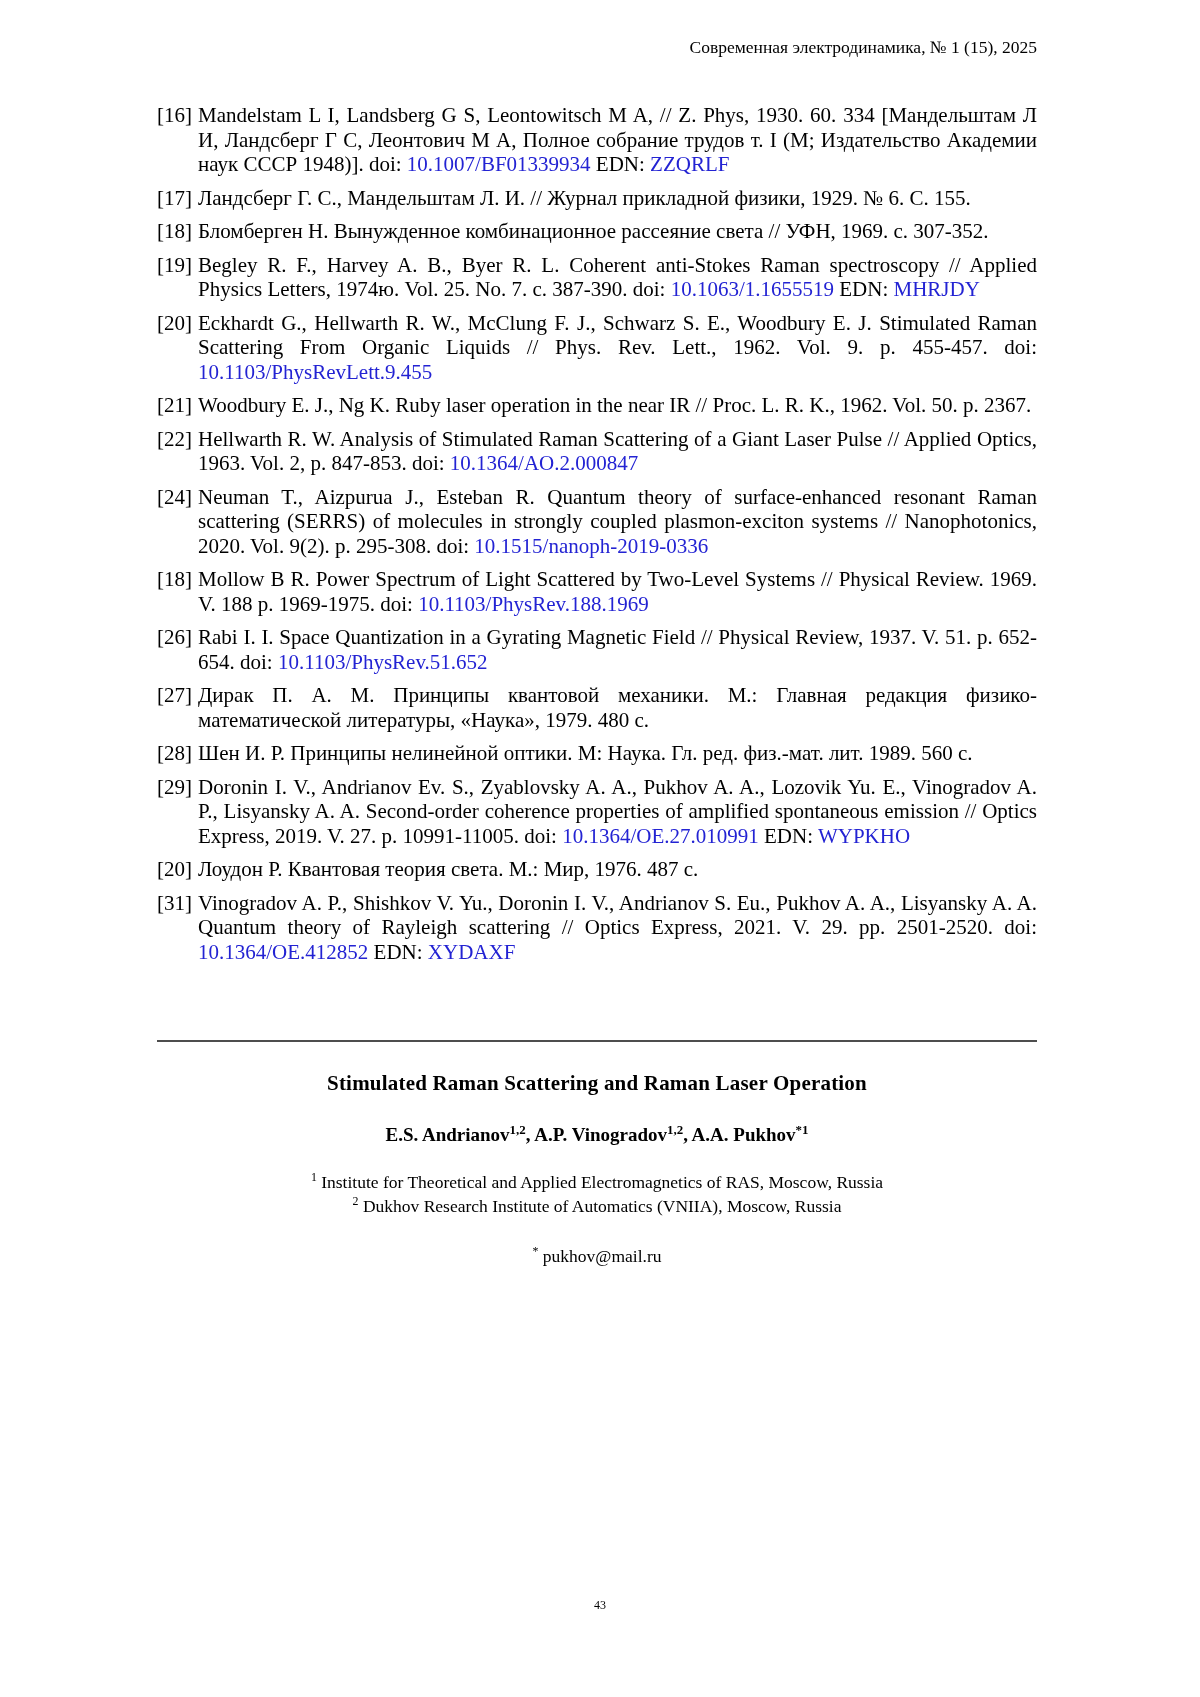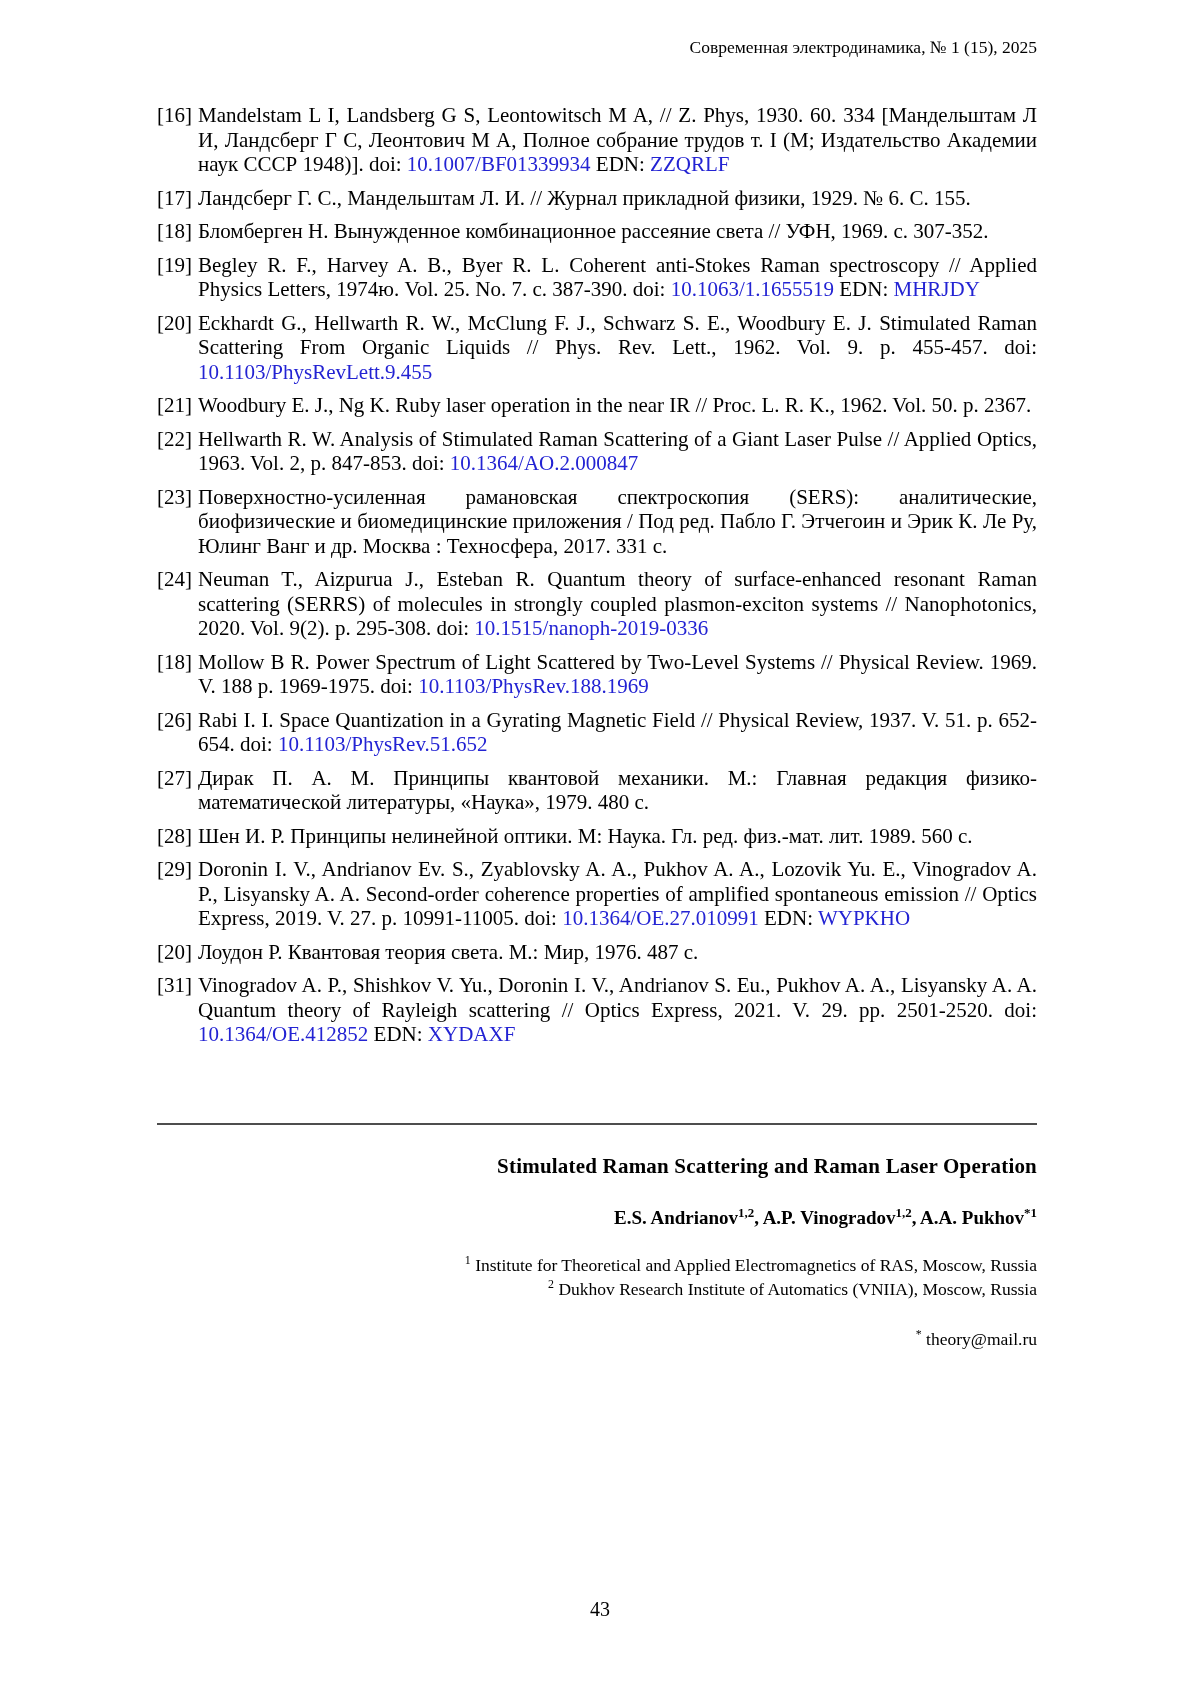--- a/index.html
+++ b/index.html
@@ -43,21 +43,21 @@
     color: var(--link-color, #2323d3);
     text-decoration: none;
     cursor: pointer;
   }
   .rule {
     height: 2px;
     background: #4d4d4d;
     margin-top: 76px;
     width: 100%;
   }
-  .article { text-align: right; }
+  .article { text-align: center; }
   .article-title {
     font-size: 21px;
     font-weight: bold;
     margin-top: 29px;
     letter-spacing: 0.2px;
   }
   .authors {
     font-size: 19px;
     font-weight: bold;
     margin-top: 28px;
@@ -75,39 +75,38 @@
     font-size: 68%;
     vertical-align: super;
     line-height: 0;
   }
   .page-number {
     position: absolute;
     top: 1598px;
     left: 0;
     width: 1200px;
     text-align: center;
-    font-size: 20px;
+    font-size: 12px;
   }
 </style>
 </head>
 <body>
 
 <div class="page-header">Современная электродинамика, № 1 (15), 2025</div>
 
 <div class="content">
 
   <div>
       <div class="ref"><span class="ref-label">[16]</span><span>Mandelstam L I, Landsberg G S, Leontowitsch M A, // Z. Phys, 1930. 60. 334 [Мандельштам Л И, Ландсберг Г С, Леонтович М А, Полное собрание трудов т. I (М; Издательство Академии наук СССР 1948)]. doi: <a class="doc-link">10.1007/BF01339934</a> EDN: <a class="doc-link">ZZQRLF</a></span></div>
       <div class="ref"><span class="ref-label">[17]</span><span>Ландсберг Г. С., Мандельштам Л. И. // Журнал прикладной физики, 1929. № 6. С. 155.</span></div>
       <div class="ref"><span class="ref-label">[18]</span><span>Бломберген Н. Вынужденное комбинационное рассеяние света // УФН, 1969. с. 307-352.</span></div>
       <div class="ref"><span class="ref-label">[19]</span><span>Begley R. F., Harvey A. B., Byer R. L. Coherent anti-Stokes Raman spectroscopy // Applied Physics Letters, 1974ю. Vol. 25. No. 7. с. 387-390. doi: <a class="doc-link">10.1063/1.1655519</a> EDN: <a class="doc-link">MHRJDY</a></span></div>
       <div class="ref"><span class="ref-label">[20]</span><span>Eckhardt G., Hellwarth R. W., McClung F. J., Schwarz S. E., Woodbury E. J. Stimulated Raman Scattering From Organic Liquids // Phys. Rev. Lett., 1962. Vol. 9. p. 455-457. doi: <a class="doc-link">10.1103/PhysRevLett.9.455</a></span></div>
       <div class="ref"><span class="ref-label">[21]</span><span>Woodbury E. J., Ng K. Ruby laser operation in the near IR // Proc. L. R. K., 1962. Vol. 50. p. 2367.</span></div>
       <div class="ref"><span class="ref-label">[22]</span><span>Hellwarth R. W. Analysis of Stimulated Raman Scattering of a Giant Laser Pulse // Applied Optics, 1963. Vol. 2, p. 847-853. doi: <a class="doc-link">10.1364/AO.2.000847</a></span></div>
-      <div class="ref"><span class="ref-label">[23]</span><span>Поверхностно-усиленная рамановская спектроскопия (SERS): аналитические, биофизические и биомедицинские приложения / Под ред. Пабло Г. Этчегоин и Эрик К. Ле Ру, Юлинг Ванг и др. Москва : Техносфера, 2017. 331 с.</span></div>
       <div class="ref"><span class="ref-label">[24]</span><span>Neuman T., Aizpurua J., Esteban R. Quantum theory of surface-enhanced resonant Raman scattering (SERRS) of molecules in strongly coupled plasmon-exciton systems // Nanophotonics, 2020. Vol. 9(2). p. 295-308. doi: <a class="doc-link">10.1515/nanoph-2019-0336</a></span></div>
       <div class="ref"><span class="ref-label">[18]</span><span>Mollow B R. Power Spectrum of Light Scattered by Two-Level Systems // Physical Review. 1969. V. 188 p. 1969-1975. doi: <a class="doc-link">10.1103/PhysRev.188.1969</a></span></div>
       <div class="ref"><span class="ref-label">[26]</span><span>Rabi I. I. Space Quantization in a Gyrating Magnetic Field // Physical Review, 1937. V. 51. p. 652- 654. doi: <a class="doc-link">10.1103/PhysRev.51.652</a></span></div>
       <div class="ref"><span class="ref-label">[27]</span><span>Дирак П. А. М. Принципы квантовой механики. М.: Главная редакция физико-математической литературы, «Наука», 1979. 480 с.</span></div>
       <div class="ref"><span class="ref-label">[28]</span><span>Шен И. Р. Принципы нелинейной оптики. М: Наука. Гл. ред. физ.-мат. лит. 1989. 560 с.</span></div>
       <div class="ref"><span class="ref-label">[29]</span><span>Doronin I. V., Andrianov Ev. S., Zyablovsky A. A., Pukhov A. A., Lozovik Yu. E., Vinogradov A. P., Lisyansky A. A. Second-order coherence properties of amplified spontaneous emission // Optics Express, 2019. V. 27. p. 10991-11005. doi: <a class="doc-link">10.1364/OE.27.010991</a> EDN: <a class="doc-link">WYPKHO</a></span></div>
       <div class="ref"><span class="ref-label">[20]</span><span>Лоудон Р. Квантовая теория света. М.: Мир, 1976. 487 с.</span></div>
       <div class="ref"><span class="ref-label">[31]</span><span>Vinogradov A. P., Shishkov V. Yu., Doronin I. V., Andrianov S. Eu., Pukhov A. A., Lisyansky A. A. Quantum theory of Rayleigh scattering // Optics Express, 2021. V. 29. pp. 2501-2520. doi: <a class="doc-link">10.1364/OE.412852</a> EDN: <a class="doc-link">XYDAXF</a></span></div>
     </div>
 
@@ -116,18 +115,18 @@
   <div class="article">
     <div class="article-title">Stimulated Raman Scattering and Raman Laser Operation</div>
 
     <div class="authors"><span>E.S. Andrianov<sup>1,2</sup></span>, <span>A.P. Vinogradov<sup>1,2</sup></span>, <span>A.A. Pukhov<sup>*1</sup></span></div>
 
     <div class="affiliations">
         <div><sup>1</sup> Institute for Theoretical and Applied Electromagnetics of RAS, Moscow, Russia</div>
         <div><sup>2</sup> Dukhov Research Institute of Automatics (VNIIA), Moscow, Russia</div>
       </div>
 
-    <div class="email-line"><sup>*</sup><span> theory@mail.ru</span></div>
+    <div class="email-line"><sup>*</sup><span> pukhov@mail.ru</span></div>
   </div>
 
 </div>
 
 <div class="page-number">43</div>
 
 </body></html>

